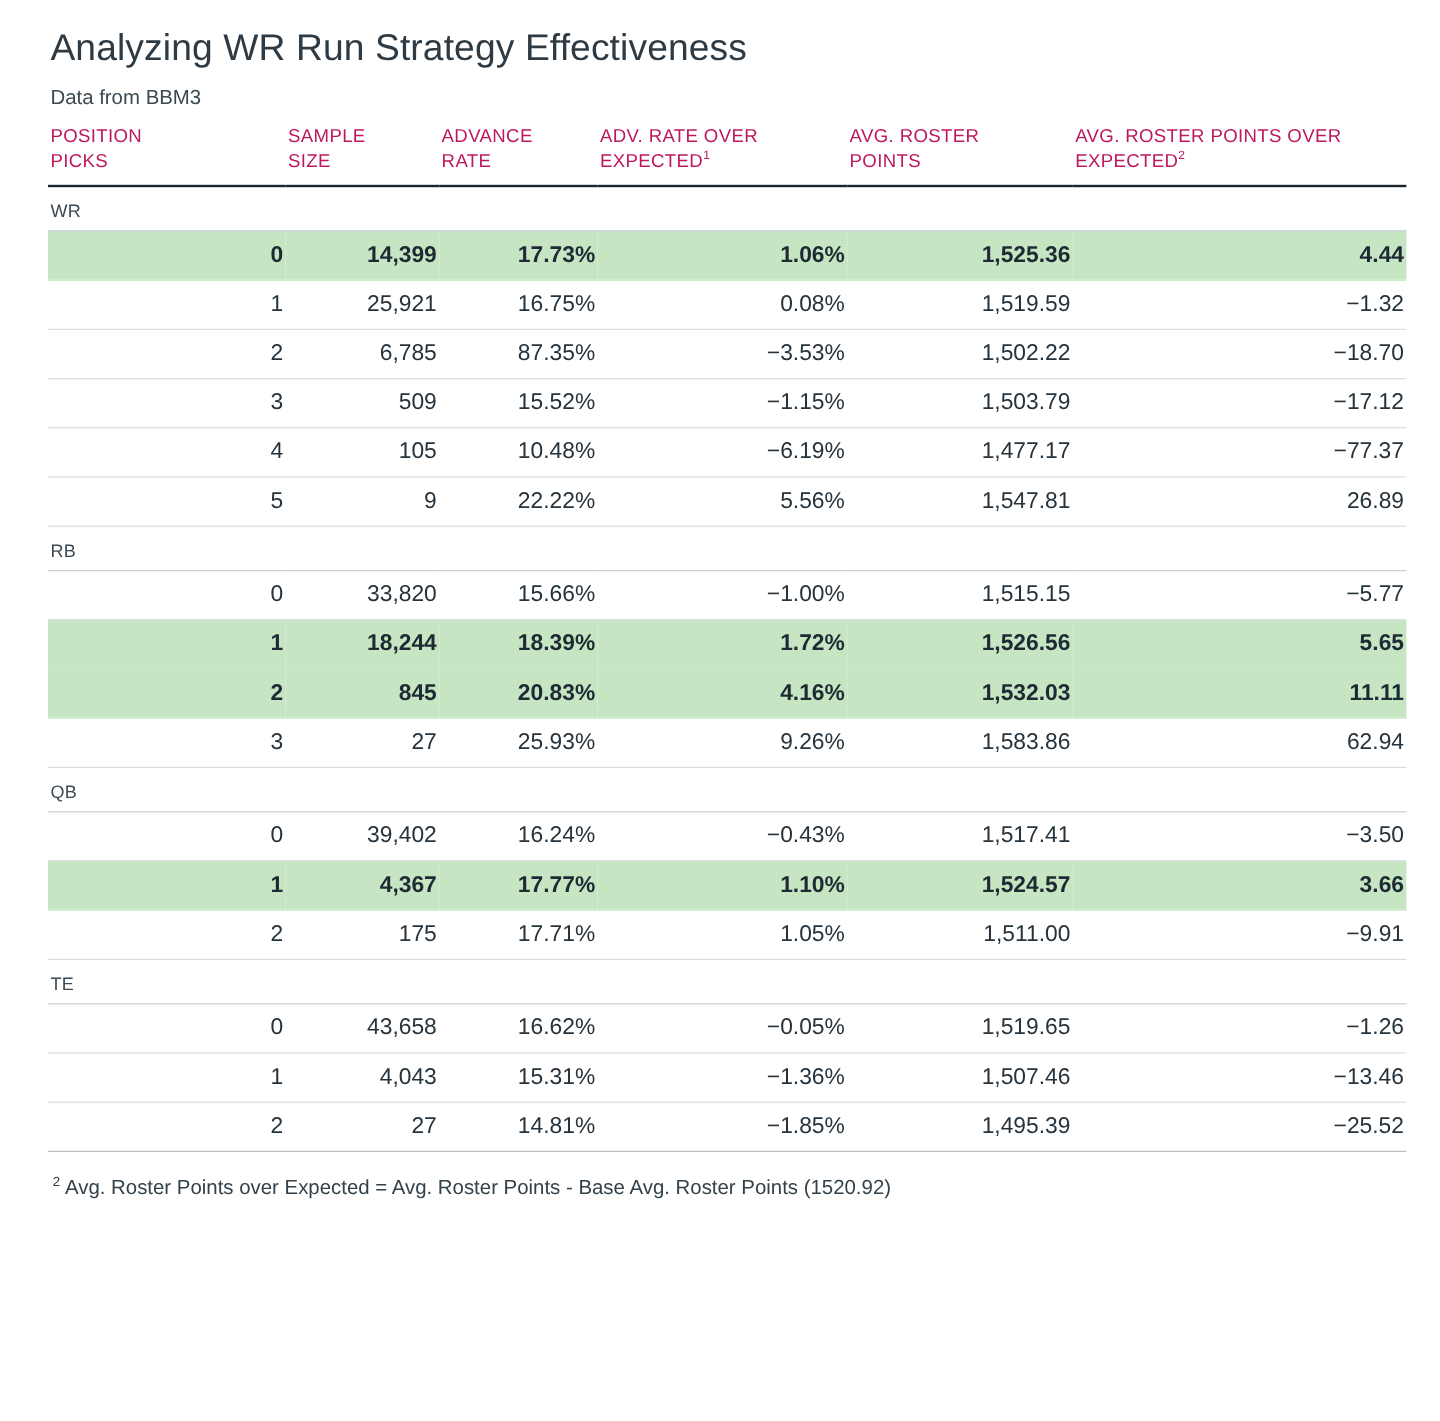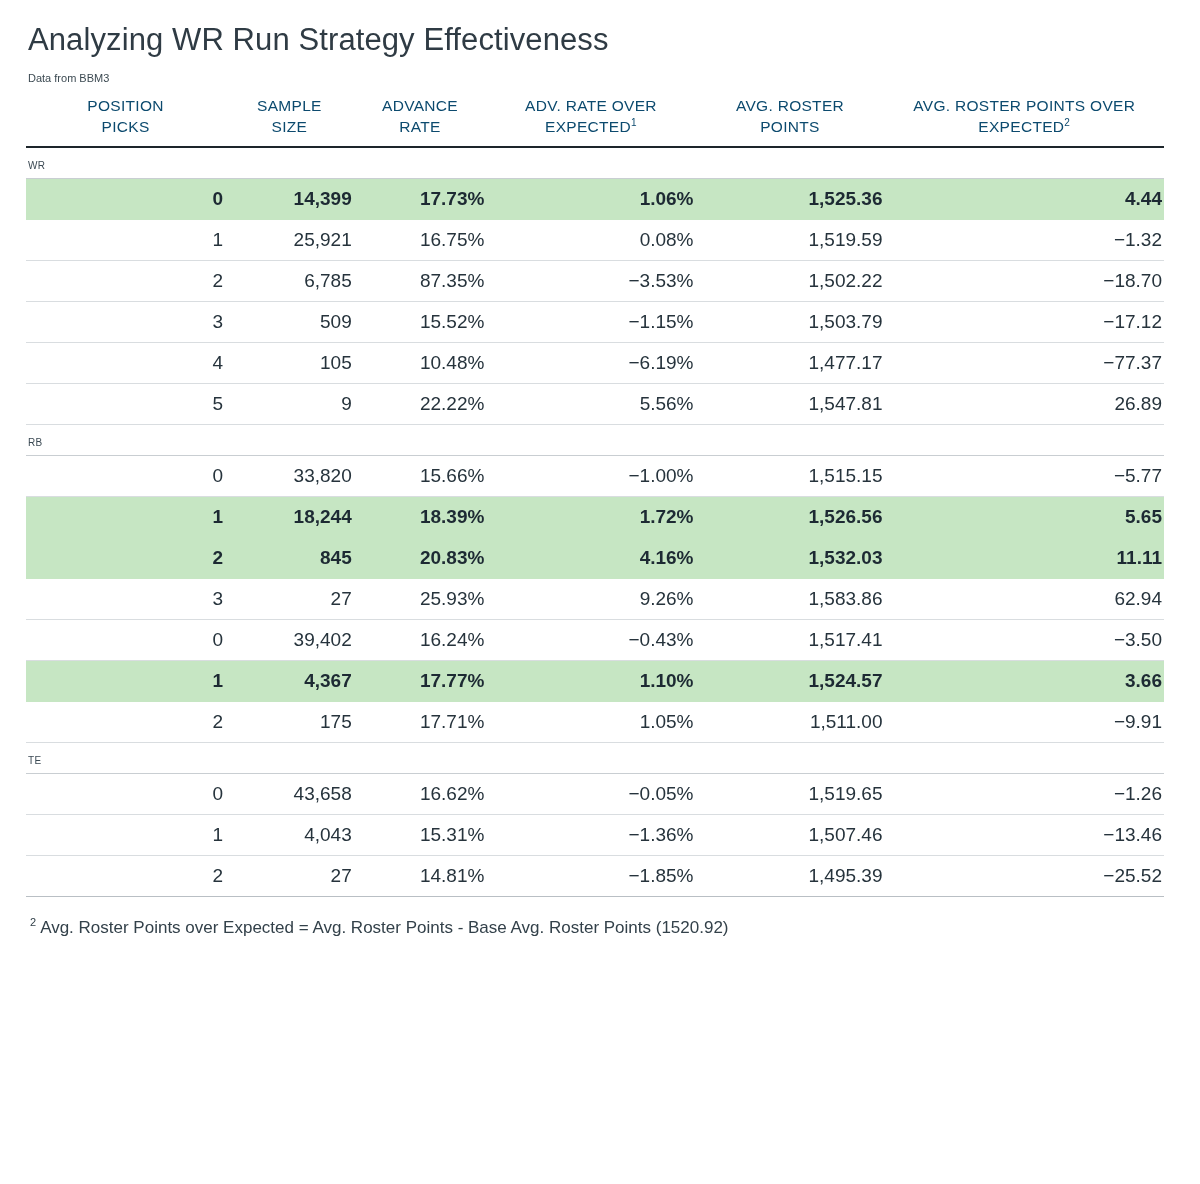--- a/index.html
+++ b/index.html
@@ -11,54 +11,54 @@
     width: 1200px;
     height: 1184px;
     font-family: "Liberation Sans", sans-serif;
     color: #2b3a42;
     -webkit-font-smoothing: antialiased;
   }
   .page {
     width: 1200px;
     height: 1184px;
     box-sizing: border-box;
-    padding: 22px 36px 0 26px;
+    padding: 22px 36px 0 40px;
     position: relative;
   }
   .title {
     font-size: 31px;
     font-weight: 400;
     color: #2f3b44;
     letter-spacing: 0.1px;
     margin: 0 0 14px 2px;
   }
   .subtitle {
-    font-size: 11px;
+    font-size: 17px;
     color: #3c4a52;
     margin: 0 0 12px 2px;
   }
   table.data {
     width: 100%;
     border-collapse: collapse;
     table-layout: fixed;
   }
   table.data col.c0 { width: 198px; }
   table.data col.c1 { width: 128px; }
   table.data col.c2 { width: 132px; }
   table.data col.c3 { width: 208px; }
   table.data col.c4 { width: 188px; }
   table.data col.c5 { width: 278px; }
 
   thead th {
     font-size: 15.5px;
     font-weight: 400;
-    color: #0c4a6e;
+    color: #be185d;
     text-transform: uppercase;
     letter-spacing: 0.3px;
-    text-align: center;
+    text-align: left;
     vertical-align: bottom;
     padding: 0 2px 8px 2px;
     line-height: 1.35;
   }
   thead tr.head-row th {
     border-bottom: 2.5px solid #1d252b;
   }
   th sup {
     font-size: 10px;
     vertical-align: super;
@@ -67,21 +67,21 @@
 
   tbody td {
     font-size: 19px;
     color: #26333c;
     text-align: right;
     padding: 9px 2px 9px 2px;
     border-bottom: 1px solid #d9dde0;
     font-variant-numeric: tabular-nums;
   }
   tbody tr.group td {
-    font-size: 10px;
+    font-size: 15px;
     color: #3b4953;
     text-align: left;
     padding: 12px 2px 7px 2px;
     border-bottom: 1px solid #c9ced2;
     text-transform: uppercase;
     letter-spacing: 0.3px;
   }
   tbody tr.highlight td {
     background: #c6e6c3;
     font-weight: bold;
@@ -238,20 +238,23 @@
       </tr>
       <tr class="last-in-group">
         <td>3</td>
         <td>27</td>
         <td>25.93%</td>
         <td>9.26%</td>
         <td>1,583.86</td>
         <td>62.94</td>
       </tr>
 
+      <tr class="group">
+        <td colspan="6">QB</td>
+      </tr>
       <tr>
         <td>0</td>
         <td>39,402</td>
         <td>16.24%</td>
         <td>−0.43%</td>
         <td>1,517.41</td>
         <td>−3.50</td>
       </tr>
       <tr class="highlight">
         <td>1</td>

